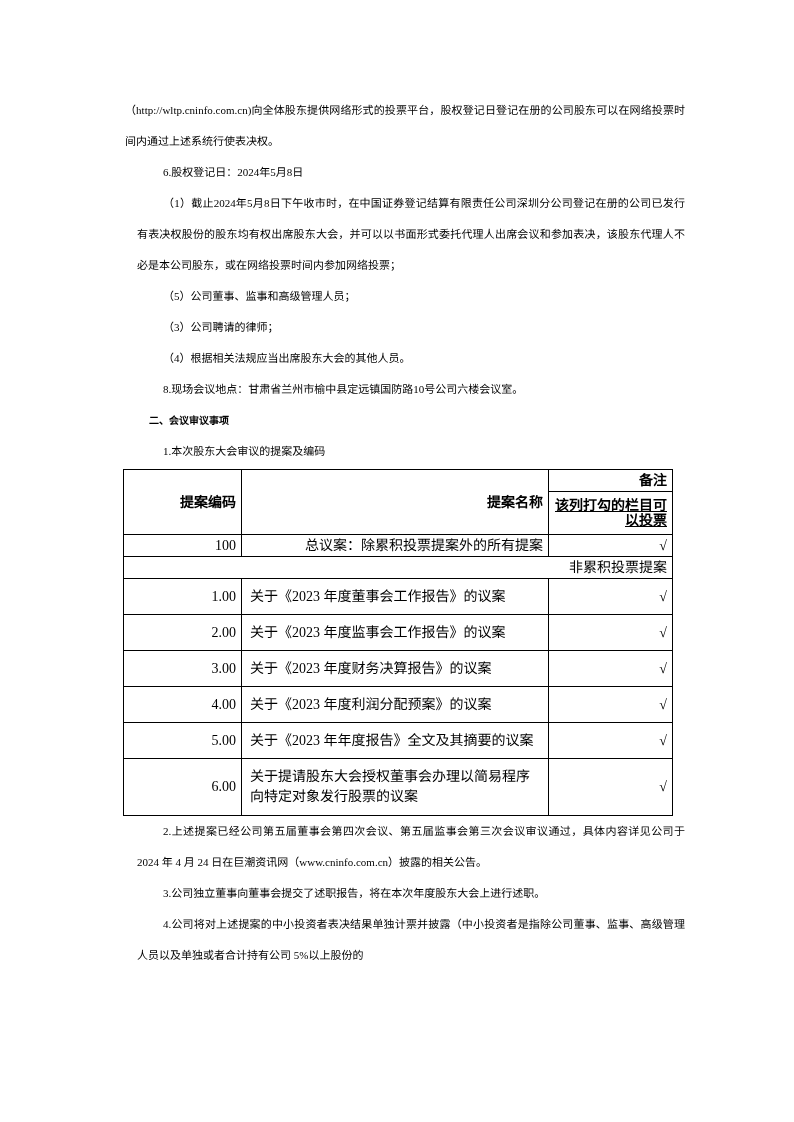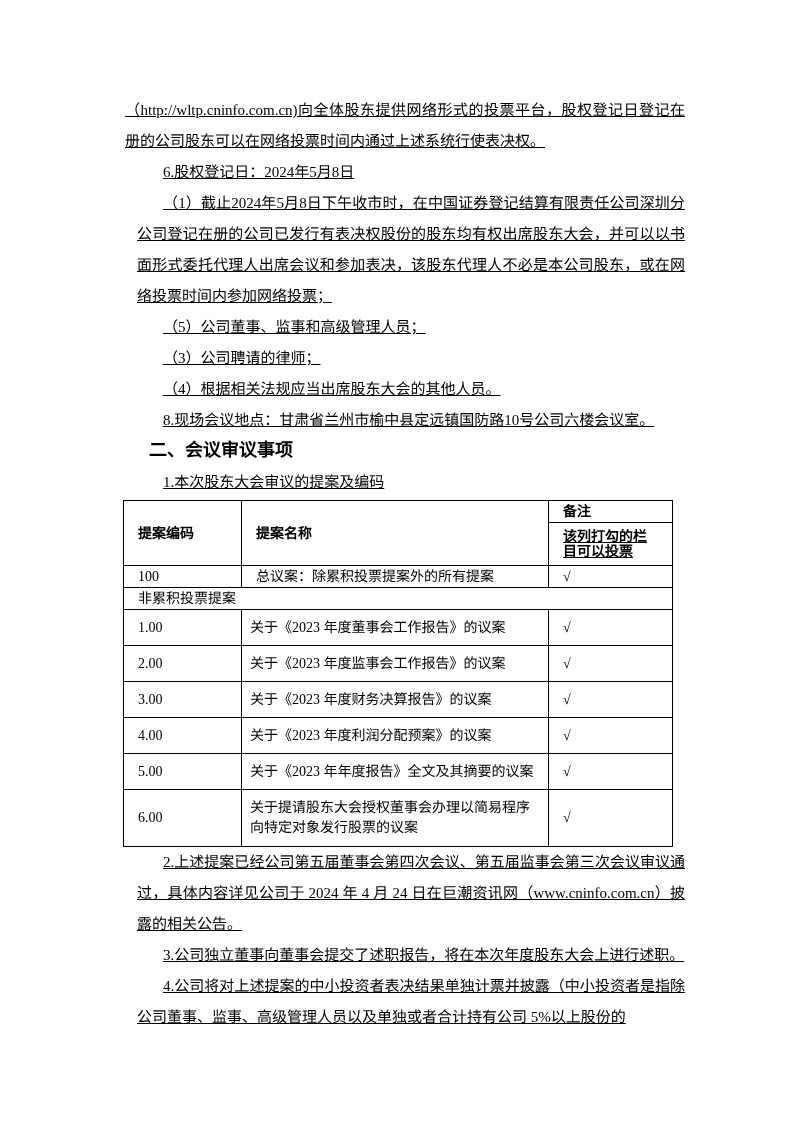--- a/index.html
+++ b/index.html
@@ -17,49 +17,47 @@
     overflow: hidden;
   }
   .content {
     position: absolute;
     left: 125px;
     top: 95px;
     width: 560px;
   }
   p.body {
     margin: 0;
-    font-size: 15px;
+    font-size: 11px;
     line-height: 31px;
     text-align: justify;
     text-justify: inter-ideograph;
     word-break: break-word;
-    text-decoration: underline;
   }
   p.indent { text-indent: 26px; margin-left: 12px; }
   p.heading {
     margin: 0;
-    font-size: 18px;
+    font-size: 10px;
     line-height: 31px;
     font-weight: bold;
     text-indent: 24px;
-    font-family: Liberation Mono, monospace;
   }
   table.proposals {
     border-collapse: collapse;
     table-layout: fixed;
     width: 549px;
     margin-left: -2px;
     margin-top: 2px;
   }
   table.proposals td {
     border: 1px solid #000000;
     font-size: 14px;
-    text-align: left;
+    text-align: right;
     vertical-align: middle;
-    padding: 0 14px;
+    padding: 0 5px;
     line-height: 21px;
   }
   table.proposals td.hdr { font-weight: bold; }
   table.proposals tr.sub-hdr td { height: 42px; line-height: 15px; text-decoration: underline; }
   table.proposals tr.row td { height: 21px; }
   table.proposals tr.row-tall td { height: 42px; line-height: 20px; }
   table.proposals td.name-left {
     text-align: left;
     padding: 7px 8px;
   }

